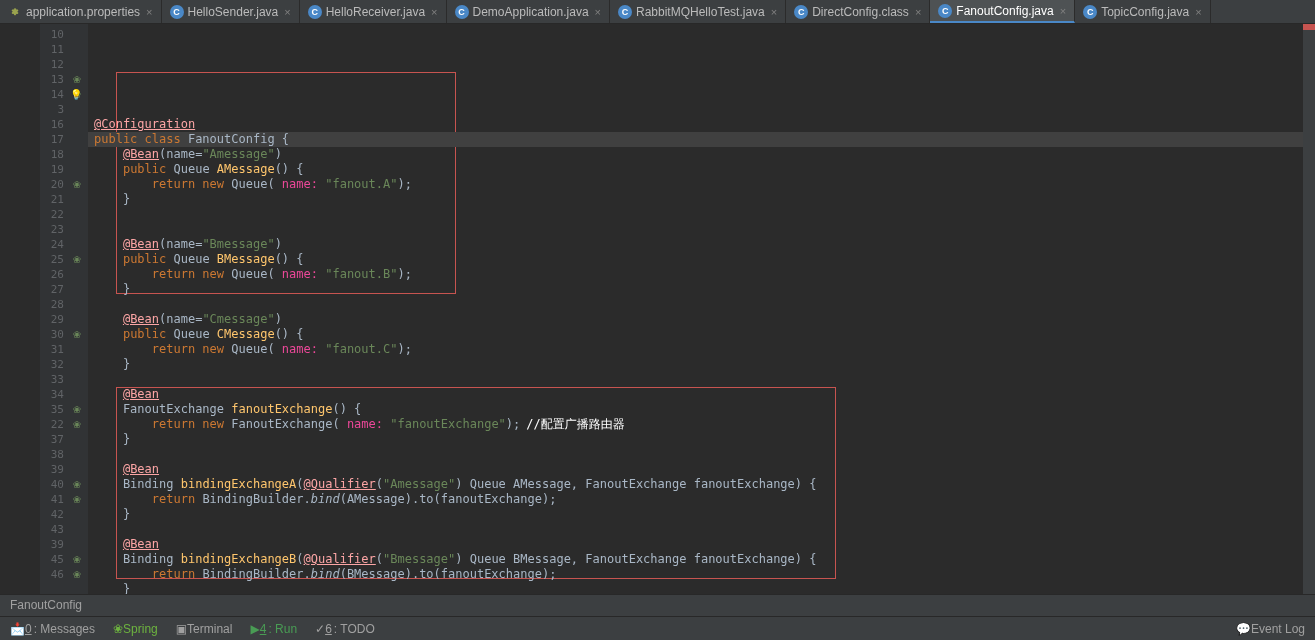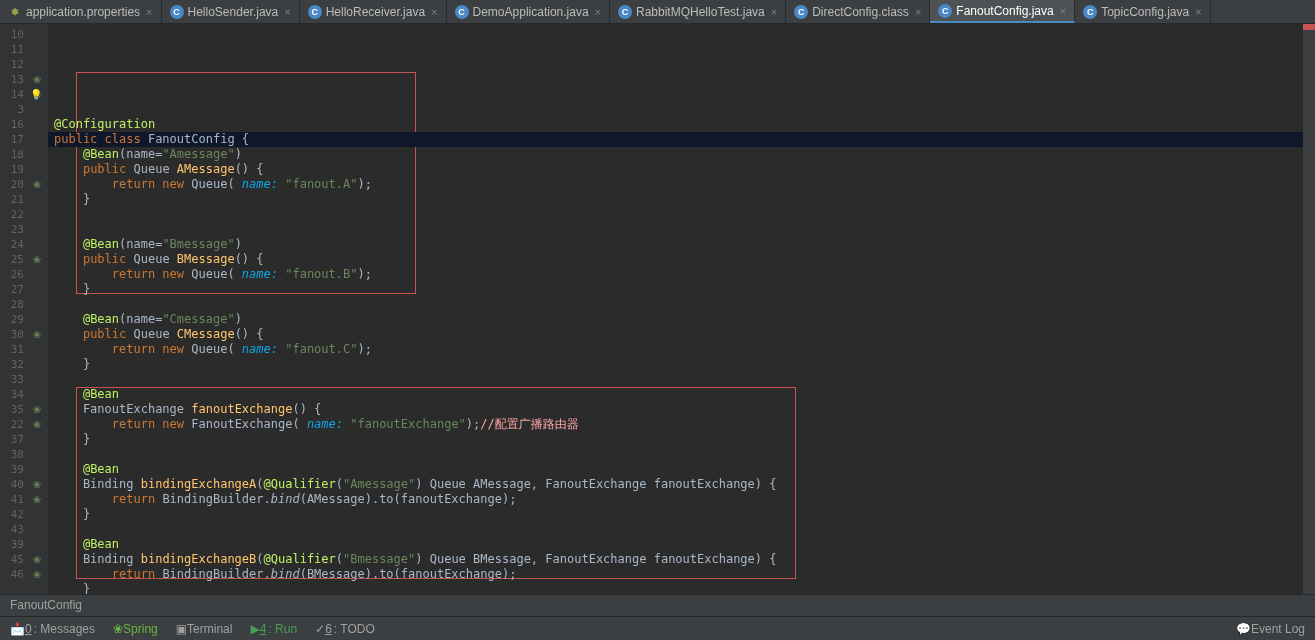--- a/index.html
+++ b/index.html
@@ -5,36 +5,36 @@
   * { margin:0; padding:0; box-sizing:border-box; }
   body { width:1315px; height:640px; background:#2b2b2b; font-family:"Segoe UI",Arial,sans-serif; font-size:12px; color:#a9b7c6; overflow:hidden; position:relative; }
   .tabbar { display:flex; height:24px; background:#3c3f41; border-bottom:1px solid #282828; }
   .tab { display:flex; align-items:center; padding:0 8px; border-right:1px solid #2b2b2b; white-space:nowrap; cursor:pointer; color:#bbbbbb; font-size:12px; }
   .tab.active { background:#4e5254; border-bottom:2px solid #4a88c7; color:#ffffff; }
   .tab .ficon { width:14px; height:14px; margin-right:4px; display:inline-flex; align-items:center; justify-content:center; font-size:9px; font-weight:bold; border-radius:50%; }
   .ic-prop { color:#9aa34e; }
   .ic-java { background:#4a88c7; color:#fff; }
   .tab .close { margin-left:6px; color:#808080; font-size:11px; }
   .editor { position:relative; display:flex; height:570px; background:#2b2b2b; }
-  .gutter { width:28px; background:#313335; color:#606366; text-align:right; padding-right:4px; font-family:Consolas,monospace; font-size:11px; line-height:15px; padding-top:3px; }
+  .gutter { width:28px; background:#313335; color:#606366; text-align:right; padding-right:4px; font-family:Consolas,monospace; font-size:11px; line-height:15px; padding-top:3px;margin-left:40px; }
   .icons { width:20px; background:#313335; position:relative; }
   .gicon { position:absolute; left:2px; width:14px; height:14px; font-size:10px; display:flex; align-items:center; justify-content:center; }
   .bean-icon { color:#6a8759; }
   .bulb { color:#c9a94f; }
   .code { flex:1; font-family:Consolas,monospace; font-size:12px; line-height:15px; padding-top:3px; white-space:pre; position:relative; overflow:hidden; }
   .code .line { height:15px; padding-left:6px; position:relative; }
-  .hl-line { background:#0f172a; }
+  .hl-line { background:#404040; }
   .redbox { position:absolute; border:1px solid #c75450; pointer-events:none; }
   .kw { color:#cc7832; }
   .str { color:#6a8759; }
-  .ann { color:#bef264; }
+  .ann { color:#fca5a5;text-decoration:underline; }
   .cls { color:#a9b7c6; }
   .mth { color:#ffc66d;text-align:right; }
-  .cmt { color:#fca5a5; }
-  .param { color:#0ea5e9; font-style:italic; }
+  .cmt { color:#ffffff;margin-left:6px; }
+  .param { color:#ec4899; }
   .bcrumb { height:22px; background:#3c3f41; border-top:1px solid #282828; padding:3px 10px; color:#a0a0a0; font-size:12px; }
   .status { height:24px; background:#3c3f41; border-top:1px solid #282828; display:flex; align-items:center; padding:0 10px; font-size:12px; color:#a0a0a0; }
   .status .item { margin-right:18px; display:flex; align-items:center; cursor:pointer; }
   .status .run { color:#499c54; }
   .status .num { text-decoration:underline; margin-right:2px; }
   .status .spring { color:#6db33f; }
   .status .eventlog { margin-left:auto; display:flex; align-items:center; }
   .scrollbar-v { position:absolute; right:0; top:24px; bottom:46px; width:12px; background:#3c3f41; }
   .errstripe { position:absolute; right:0; top:24px; width:12px; height:6px; background:#c75450; }
 </style>

